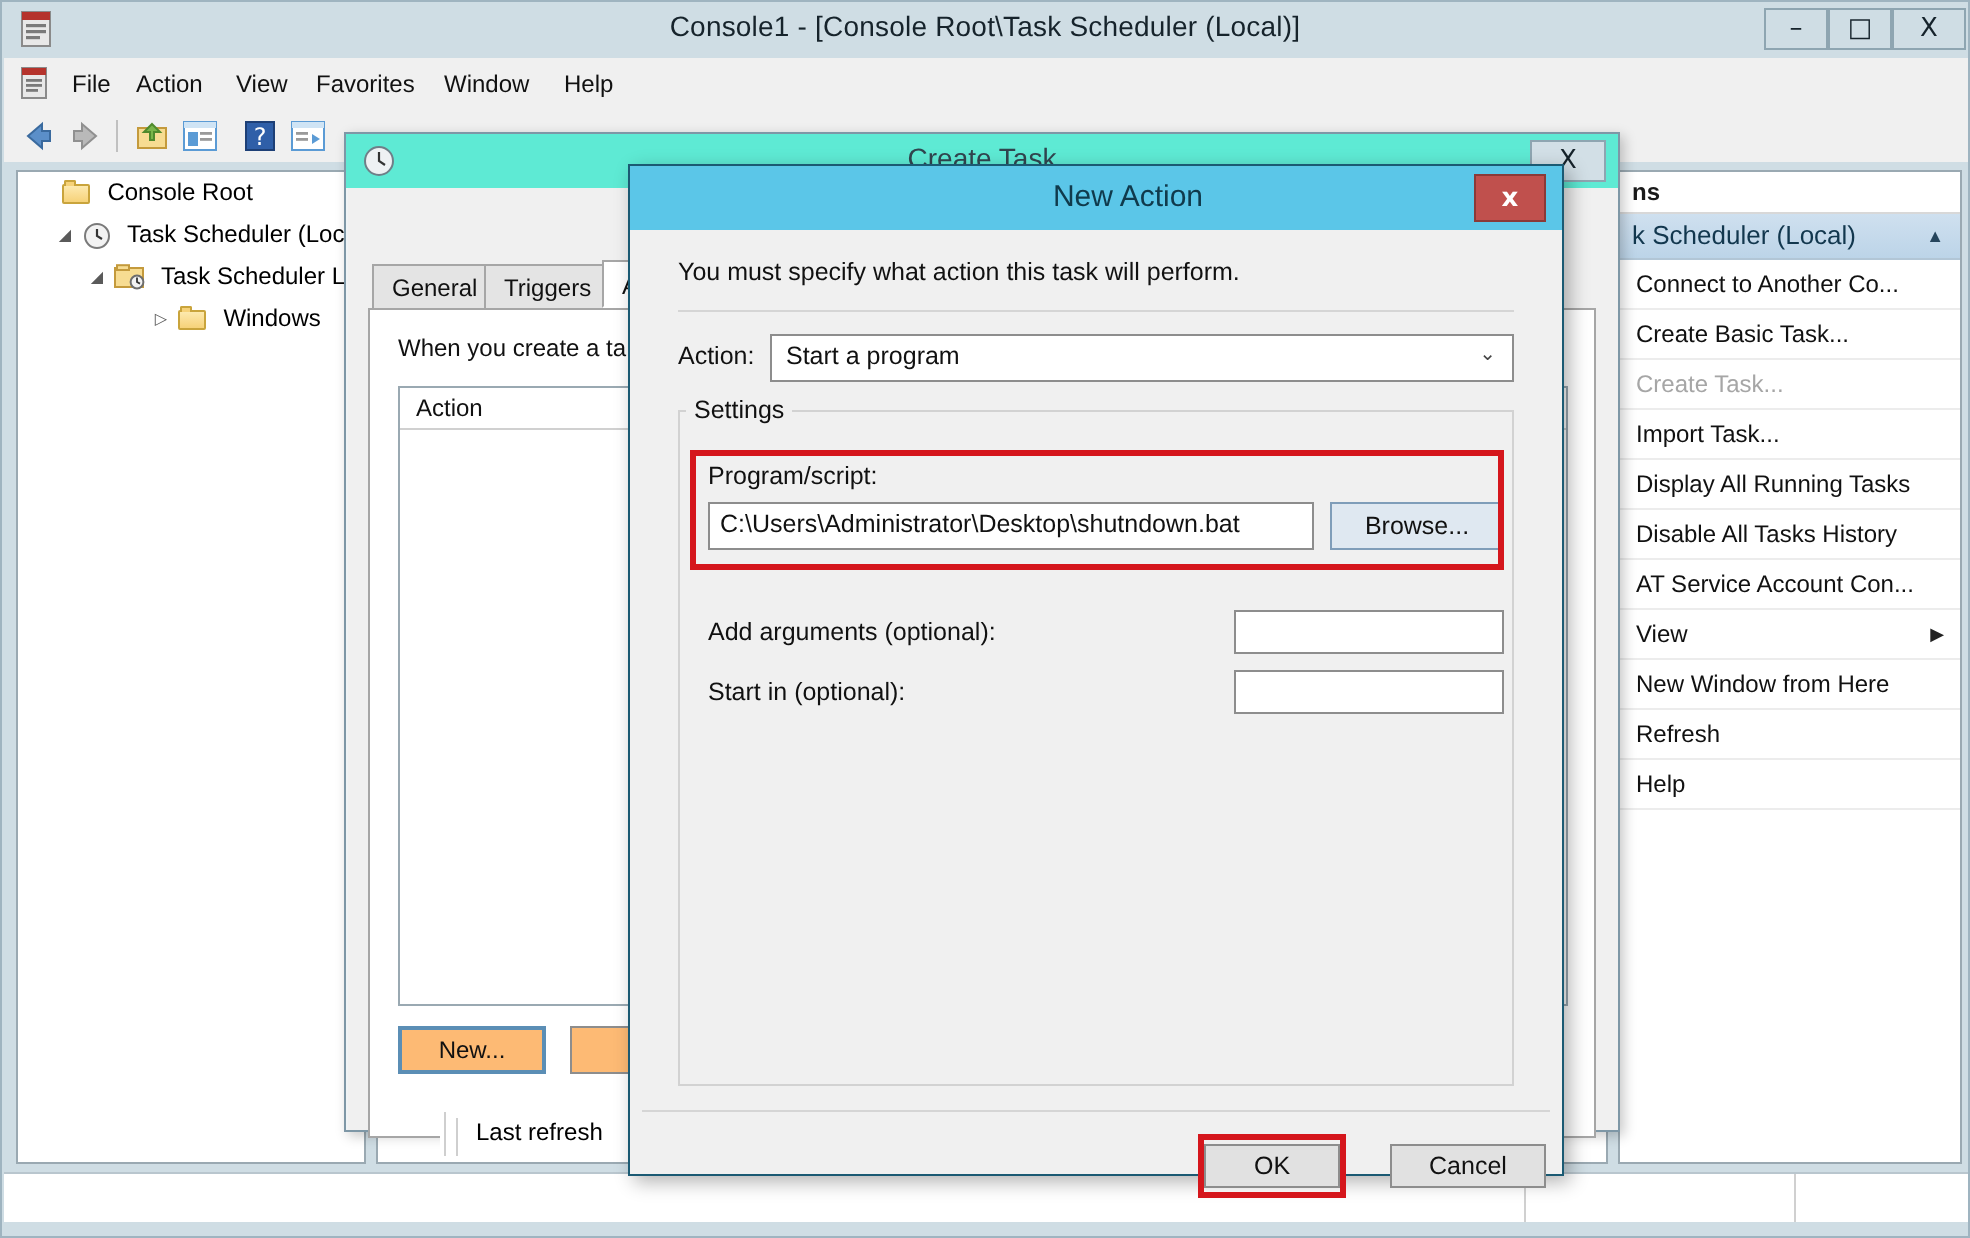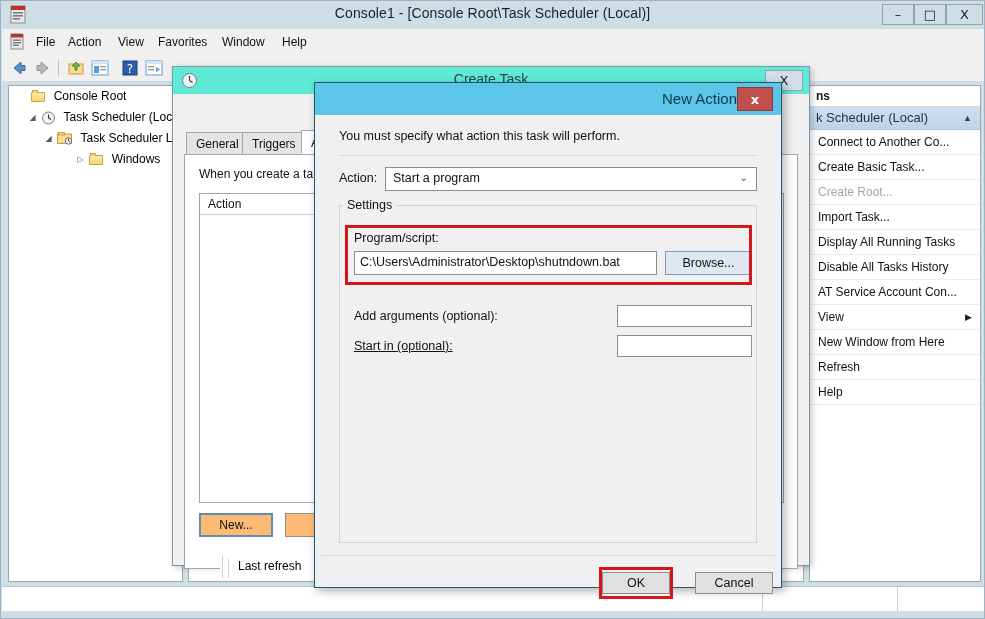--- a/index.html
+++ b/index.html
@@ -197,21 +197,21 @@
     background:#f0f0f0;
     border:1px solid #1b5a73;
     box-shadow:3px 3px 9px rgba(0,0,0,.3);
     box-sizing:border-box;
   }
   #na-titlebar{
     left:0;top:0;width:466px;height:32px;
     background:#5bc6e8;
   }
   #na-title-text{
-    left:0;top:7px;width:422px;text-align:right;
+    left:16px;top:7px;width:466px;text-align:center;
     font-size:15px;color:#103a4c;
   }
   #na-close{
     left:422px;top:4px;width:36px;height:24px;
     background:#c0504d;border:1px solid #8b3a38;
     display:flex;align-items:center;justify-content:center;
     color:#fff;font-size:13px;font-weight:bold;box-sizing:border-box;
     font-family:"DejaVu Sans",sans-serif;
   }
   #na-body{
@@ -251,21 +251,21 @@
     left:344px;top:136px;width:87px;height:24px;
     background:#dfe8f1;border:1px solid #7f9db9;
     display:flex;align-items:center;justify-content:center;
     font-size:12.5px;color:#111;box-sizing:border-box;
   }
   #na-args-label{left:33px;top:194px;font-size:12.5px;color:#111;}
   #na-args-input{
     left:296px;top:190px;width:135px;height:22px;
     background:#fff;border:1px solid #8d8d8d;box-sizing:border-box;
   }
-  #na-startin-label{left:33px;top:224px;font-size:12.5px;color:#111;text-decoration:underline;}
+  #na-startin-label{left:33px;top:224px;font-size:12.5px;color:#111;}
   #na-startin-input{
     left:296px;top:220px;width:135px;height:22px;
     background:#fff;border:1px solid #8d8d8d;box-sizing:border-box;
   }
   #na-footrule{left:0;top:440px;width:454px;height:1px;background:#d5d5d5;}
   #na-ok-wrap{
     left:278px;top:452px;width:74px;height:32px;
     border:3px solid #d5161c;box-sizing:border-box;
     display:flex;align-items:center;justify-content:center;
   }
@@ -388,21 +388,21 @@
     <div class="abs" id="mid-splitter"></div>
 
     <div class="abs" id="actions-pane">
       <div id="actions-header">ns</div>
       <div id="actions-group">
         <span>k Scheduler (Local)</span>
         <span class="chev">▲</span>
       </div>
       <div class="action-item"><span>Connect to Another Co...</span></div>
       <div class="action-item"><span>Create Basic Task...</span></div>
-      <div class="action-item disabled"><span>Create Root...</span></div>
+      <div class="action-item disabled"><span>Create Task...</span></div>
       <div class="action-item"><span>Import Task...</span></div>
       <div class="action-item"><span>Display All Running Tasks</span></div>
       <div class="action-item"><span>Disable All Tasks History</span></div>
       <div class="action-item"><span>AT Service Account Con...</span></div>
       <div class="action-item">
         <span>View</span>
         <span class="submenu-arrow">▶</span>
       </div>
       <div class="action-item"><span>New Window from Here</span></div>
       <div class="action-item"><span>Refresh</span></div>

